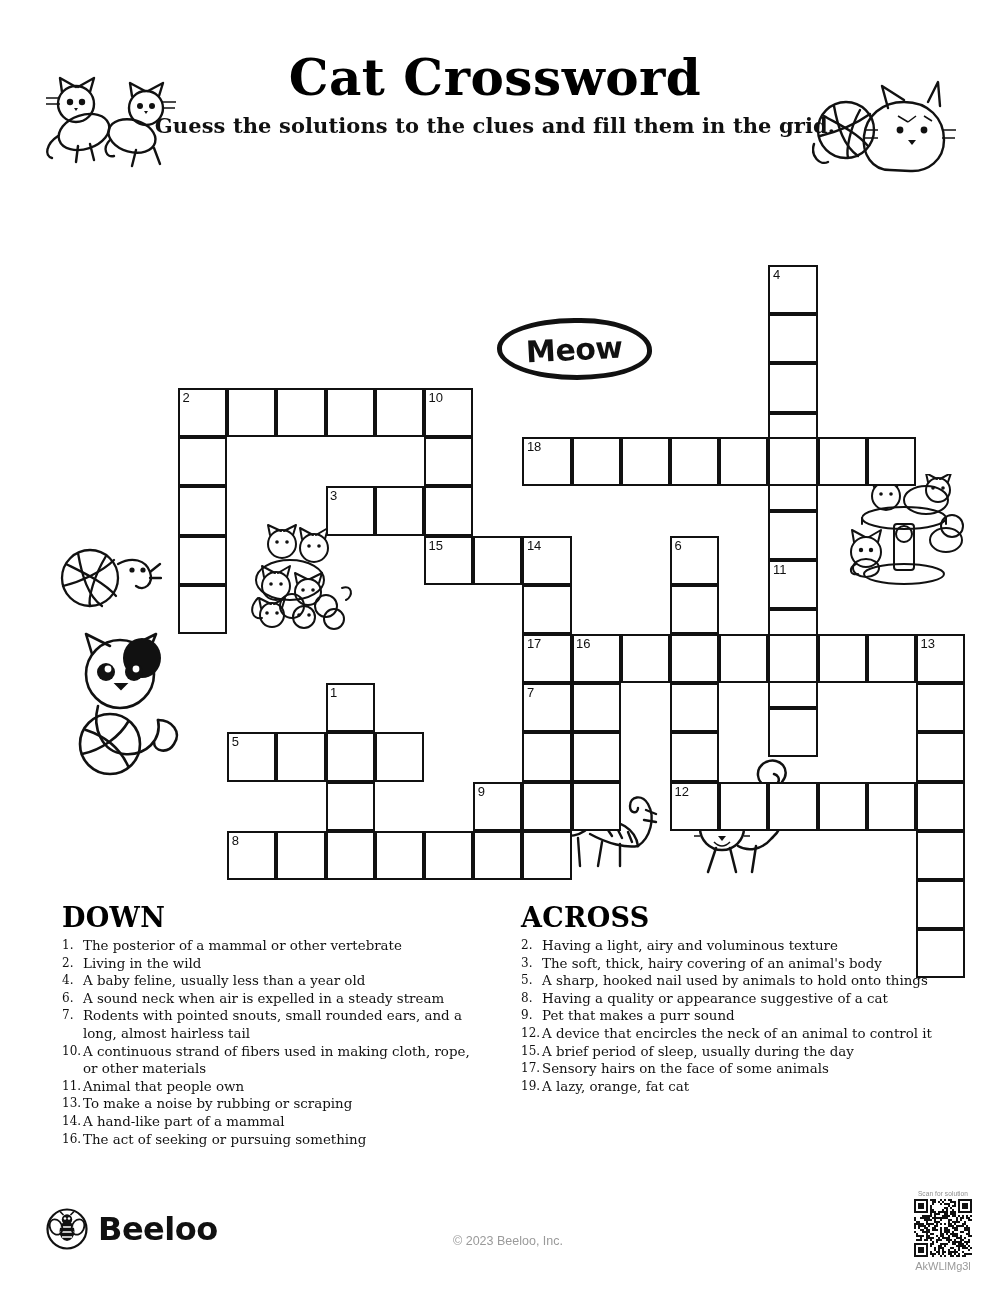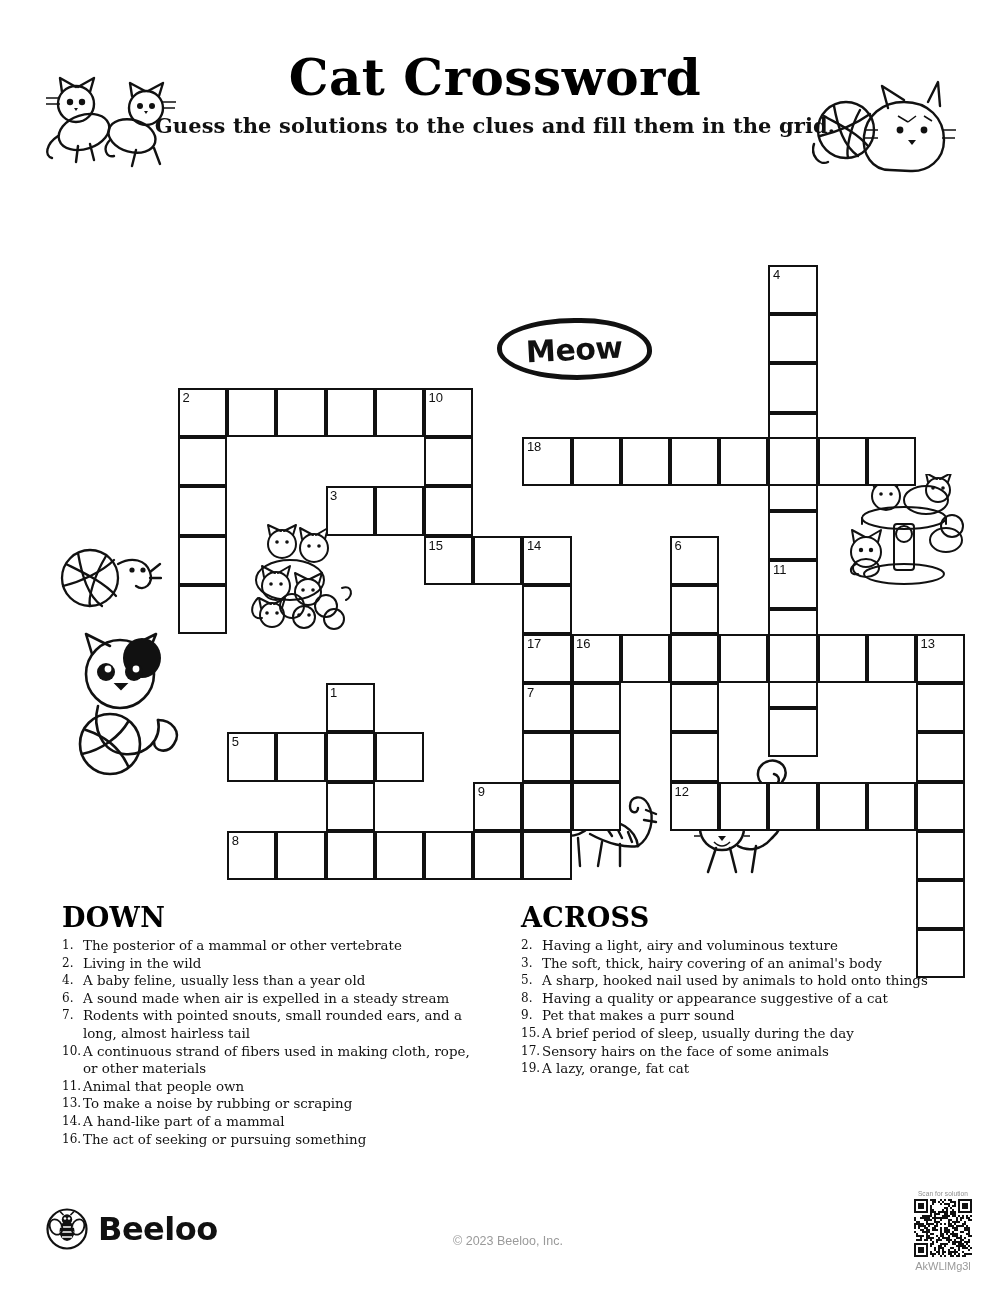--- a/index.html
+++ b/index.html
@@ -489,37 +489,38 @@
     <div class="cell" style="left: 473.2px; top: 830.8px;"></div>
   </div>
 
 <div id="clues">
   <div class="clue-col" id="down-column">
     <div class="clue-heading">DOWN</div>
     <ol class="clue-list" id="down-list">
         <li><span class="cnum">1.</span><span>The posterior of a mammal or other vertebrate</span></li>
         <li><span class="cnum">2.</span><span>Living in the wild</span></li>
         <li><span class="cnum">4.</span><span>A baby feline, usually less than a year old</span></li>
-        <li><span class="cnum">6.</span><span>A sound made when air is expelled in a steady stream</span></li>
+        <li><span class="cnum">6.</span><span>A sound neck when air is expelled in a steady stream</span></li>
         <li><span class="cnum">7.</span><span>Rodents with pointed snouts, small rounded ears, and a long, almost hairless tail</span></li>
         <li><span class="cnum">10.</span><span>A continuous strand of fibers used in making cloth, rope, or other materials</span></li>
         <li><span class="cnum">11.</span><span>Animal that people own</span></li>
         <li><span class="cnum">13.</span><span>To make a noise by rubbing or scraping</span></li>
         <li><span class="cnum">14.</span><span>A hand-like part of a mammal</span></li>
         <li><span class="cnum">16.</span><span>The act of seeking or pursuing something</span></li>
       </ol>
   </div>
   <div class="clue-col" id="across-column">
     <div class="clue-heading">ACROSS</div>
     <ol class="clue-list" id="across-list">
         <li><span class="cnum">2.</span><span>Having a light, airy and voluminous texture</span></li>
         <li><span class="cnum">3.</span><span>The soft, thick, hairy covering of an animal's body</span></li>
         <li><span class="cnum">5.</span><span>A sharp, hooked nail used by animals to hold onto things</span></li>
         <li><span class="cnum">8.</span><span>Having a quality or appearance suggestive of a cat</span></li>
         <li><span class="cnum">9.</span><span>Pet that makes a purr sound</span></li>
+        <li><span class="cnum">12.</span><span>A device that encircles the neck of an animal to control it</span></li>
         <li><span class="cnum">15.</span><span>A brief period of sleep, usually during the day</span></li>
         <li><span class="cnum">17.</span><span>Sensory hairs on the face of some animals</span></li>
         <li><span class="cnum">19.</span><span>A lazy, orange, fat cat</span></li>
       </ol>
   </div>
 </div>
 
 <div id="footer">
   <div id="brand">
     <svg width="42" height="42" viewBox="0 0 42 42">

